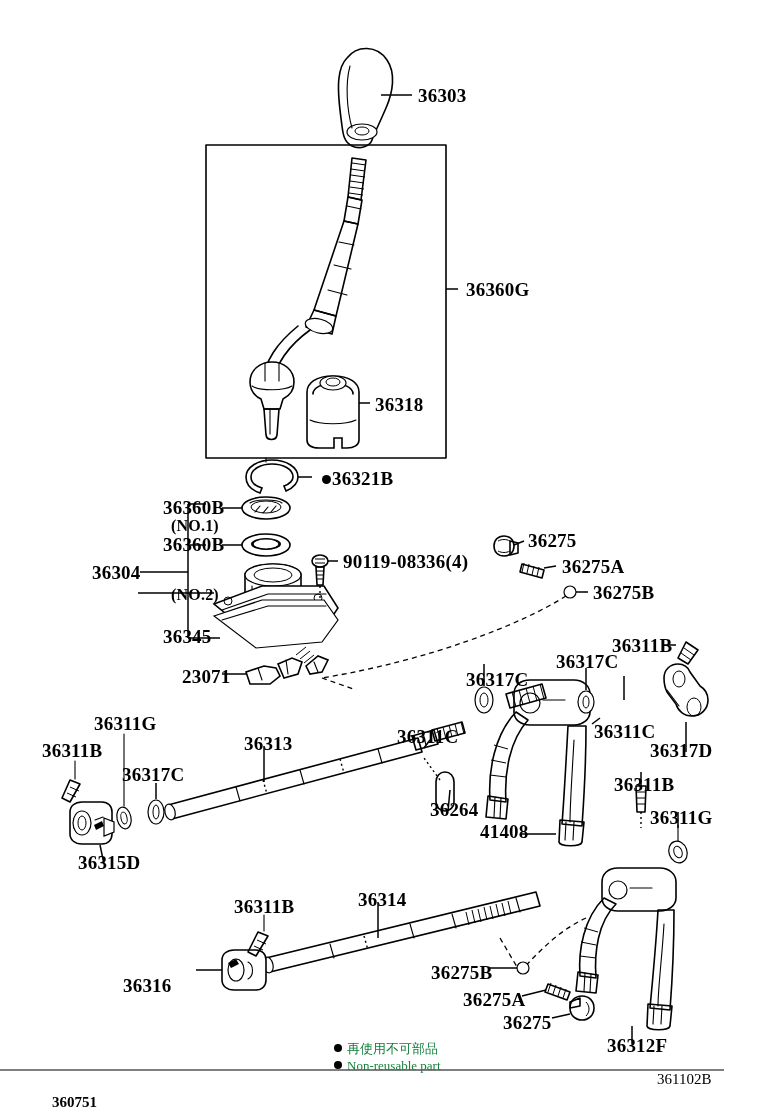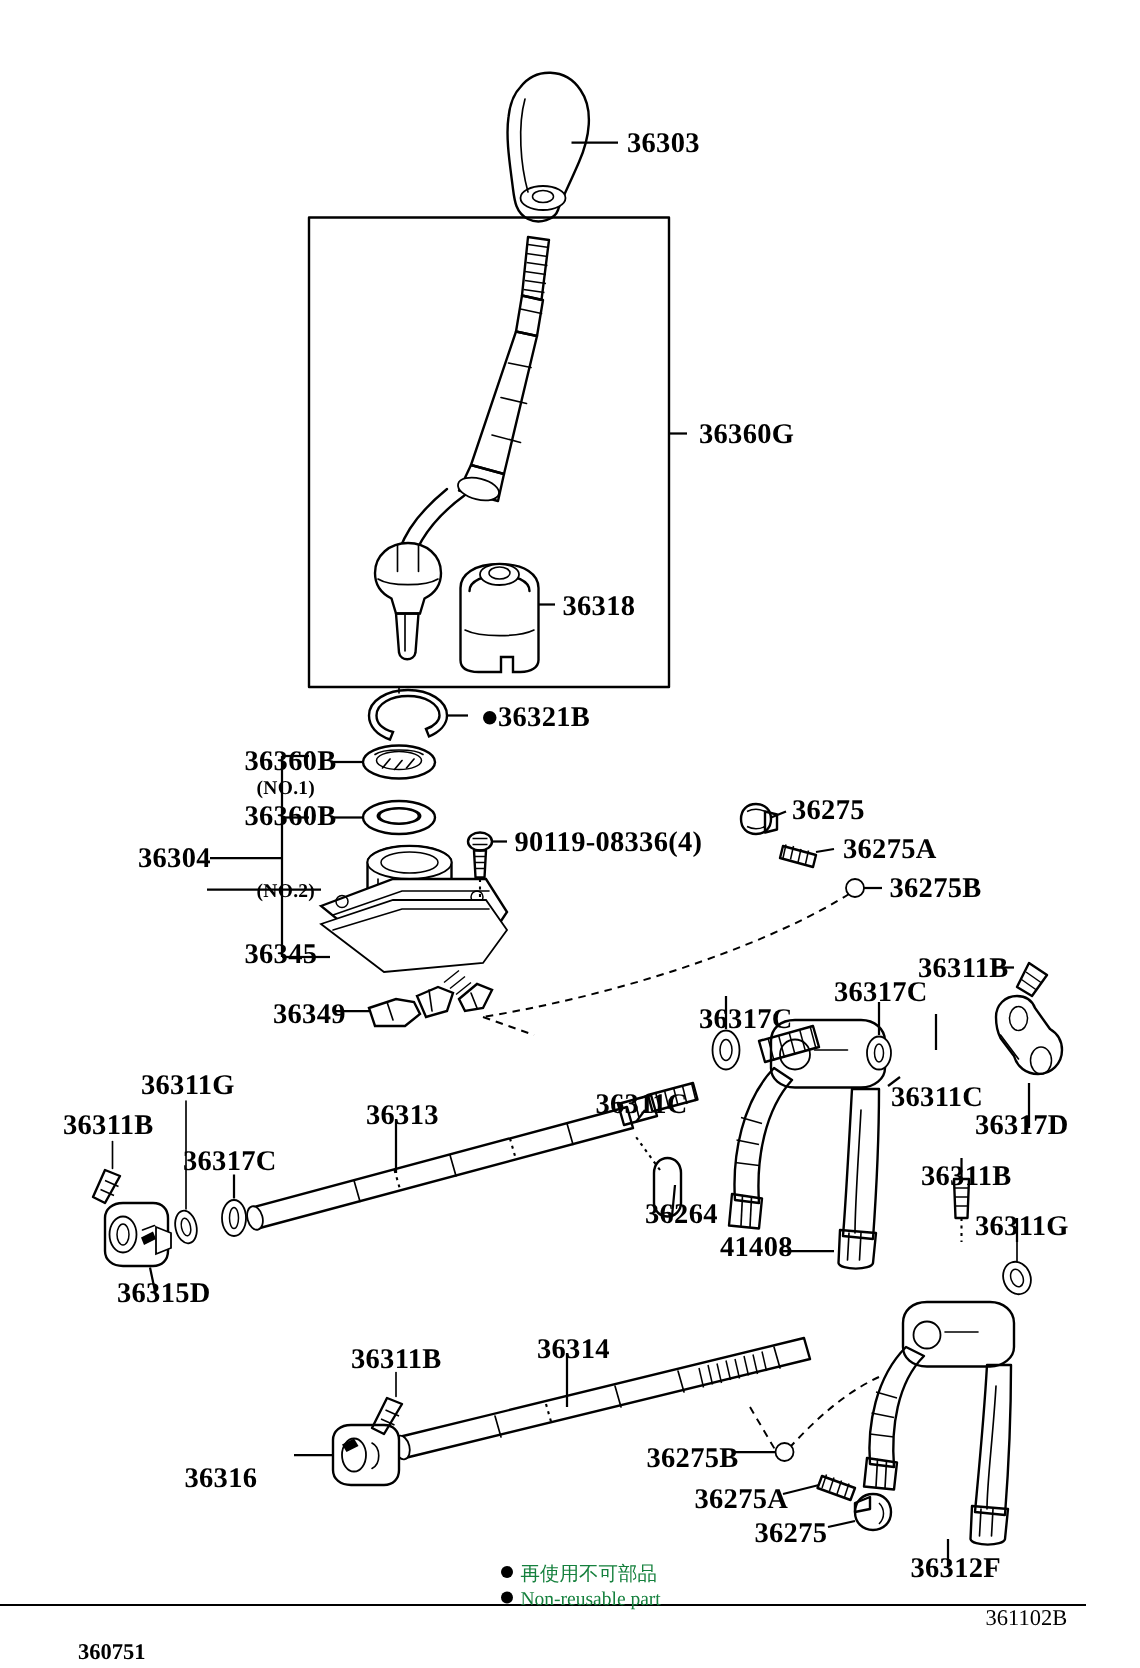--- a/index.html
+++ b/index.html
@@ -19,21 +19,21 @@
   .lbl{
     position:absolute;
     font-family:"Liberation Serif", serif;
     font-weight:bold;
     font-size:19px;
     line-height:1;
     color:#000;
     white-space:nowrap;
     letter-spacing:0.2px;
   }
-  .lbl.sub{ font-size:13px; font-weight:bold; }
+  .lbl.sub{ font-size:16px; font-weight:bold; }
   .footer{
     position:absolute;
     font-family:"Liberation Serif", serif;
     font-weight:bold;
     font-size:15px;
     color:#000;
     white-space:nowrap;
   }
   .legend{
     position:absolute;
@@ -497,21 +497,21 @@
       <div class="lbl" style="left: 163px; top: 498px;"><span>36360B</span></div>
       <div class="lbl sub" style="left: 171px; top: 518px;">(NO.1)</div>
       <div class="lbl" style="left: 163px; top: 535px;"><span>36360B</span></div>
       <div class="lbl sub" style="left: 171px; top: 587px;">(NO.2)</div>
       <div class="lbl" style="left: 92px; top: 563px;"><span>36304</span></div>
       <div class="lbl" style="left: 343px; top: 552px;"><span>90119-08336(4)</span></div>
       <div class="lbl" style="left: 528px; top: 531px;"><span>36275</span></div>
       <div class="lbl" style="left: 562px; top: 557px;"><span>36275A</span></div>
       <div class="lbl" style="left: 593px; top: 583px;"><span>36275B</span></div>
       <div class="lbl" style="left: 163px; top: 627px;"><span>36345</span></div>
-      <div class="lbl" style="left: 182px; top: 667px;"><span>36349</span></div>
+      <div class="lbl" style="left: 182px; top: 667px;"><span>23071</span></div>
       <div class="lbl" style="left: 612px; top: 636px;"><span>36311B</span></div>
       <div class="lbl" style="left: 466px; top: 670px;"><span>36317C</span></div>
       <div class="lbl" style="left: 556px; top: 652px;"><span>36317C</span></div>
       <div class="lbl" style="left: 397px; top: 727px;"><span>36311C</span></div>
       <div class="lbl" style="left: 594px; top: 722px;"><span>36311C</span></div>
       <div class="lbl" style="left: 650px; top: 741px;"><span>36317D</span></div>
       <div class="lbl" style="left: 94px; top: 714px;"><span>36311G</span></div>
       <div class="lbl" style="left: 42px; top: 741px;"><span>36311B</span></div>
       <div class="lbl" style="left: 122px; top: 765px;"><span>36317C</span></div>
       <div class="lbl" style="left: 244px; top: 734px;"><span>36313</span></div>

